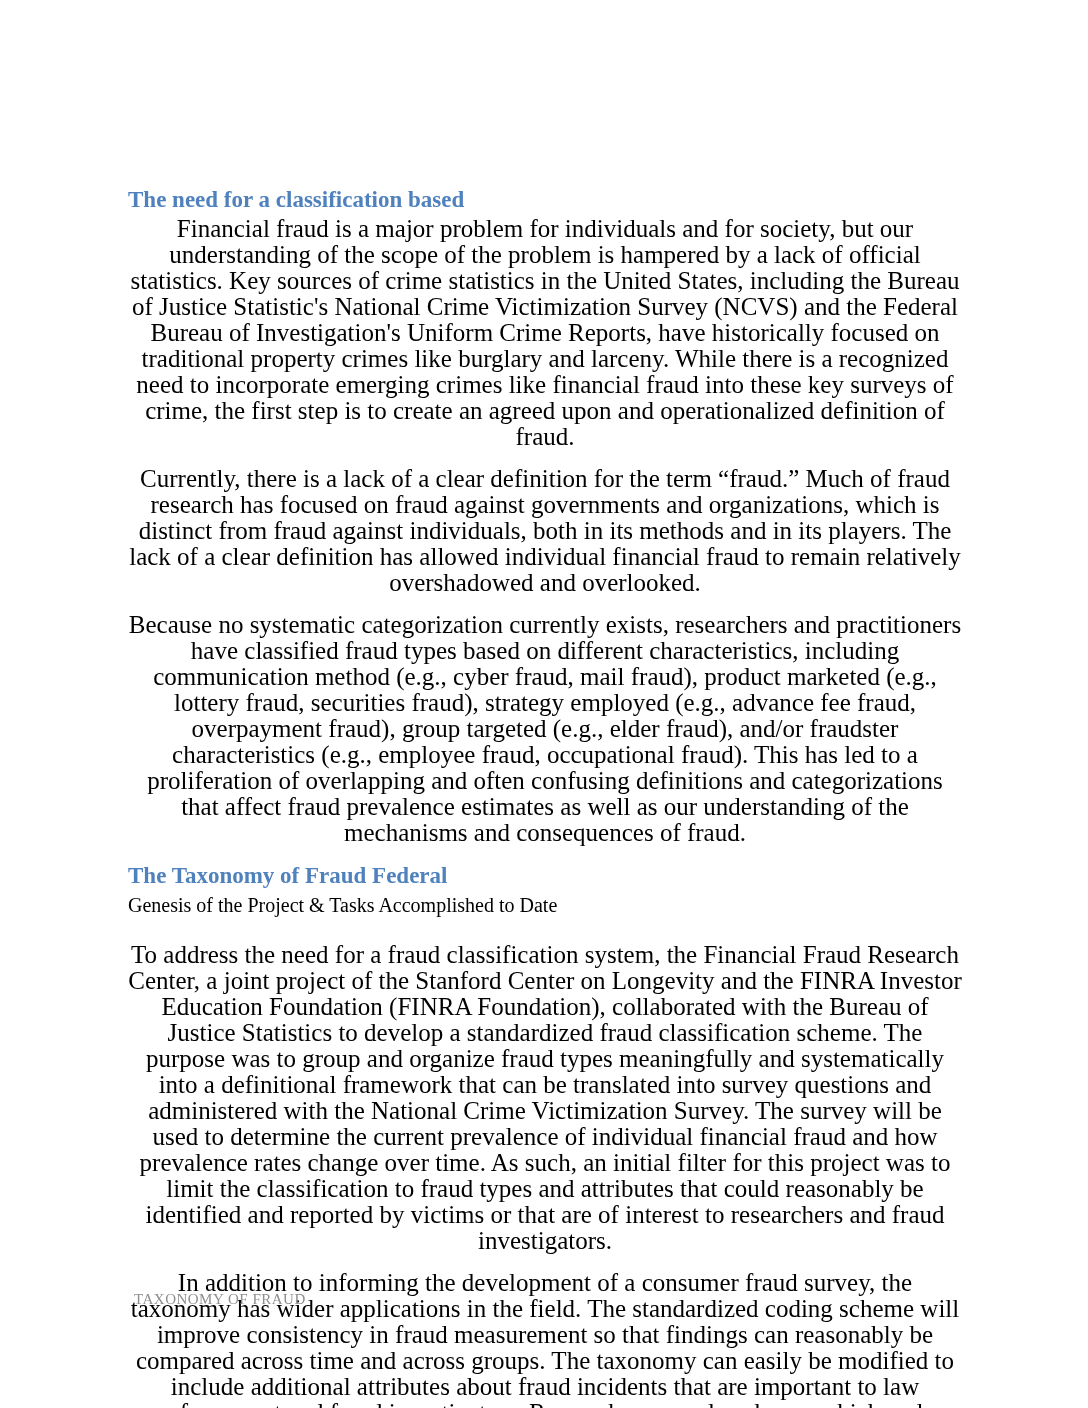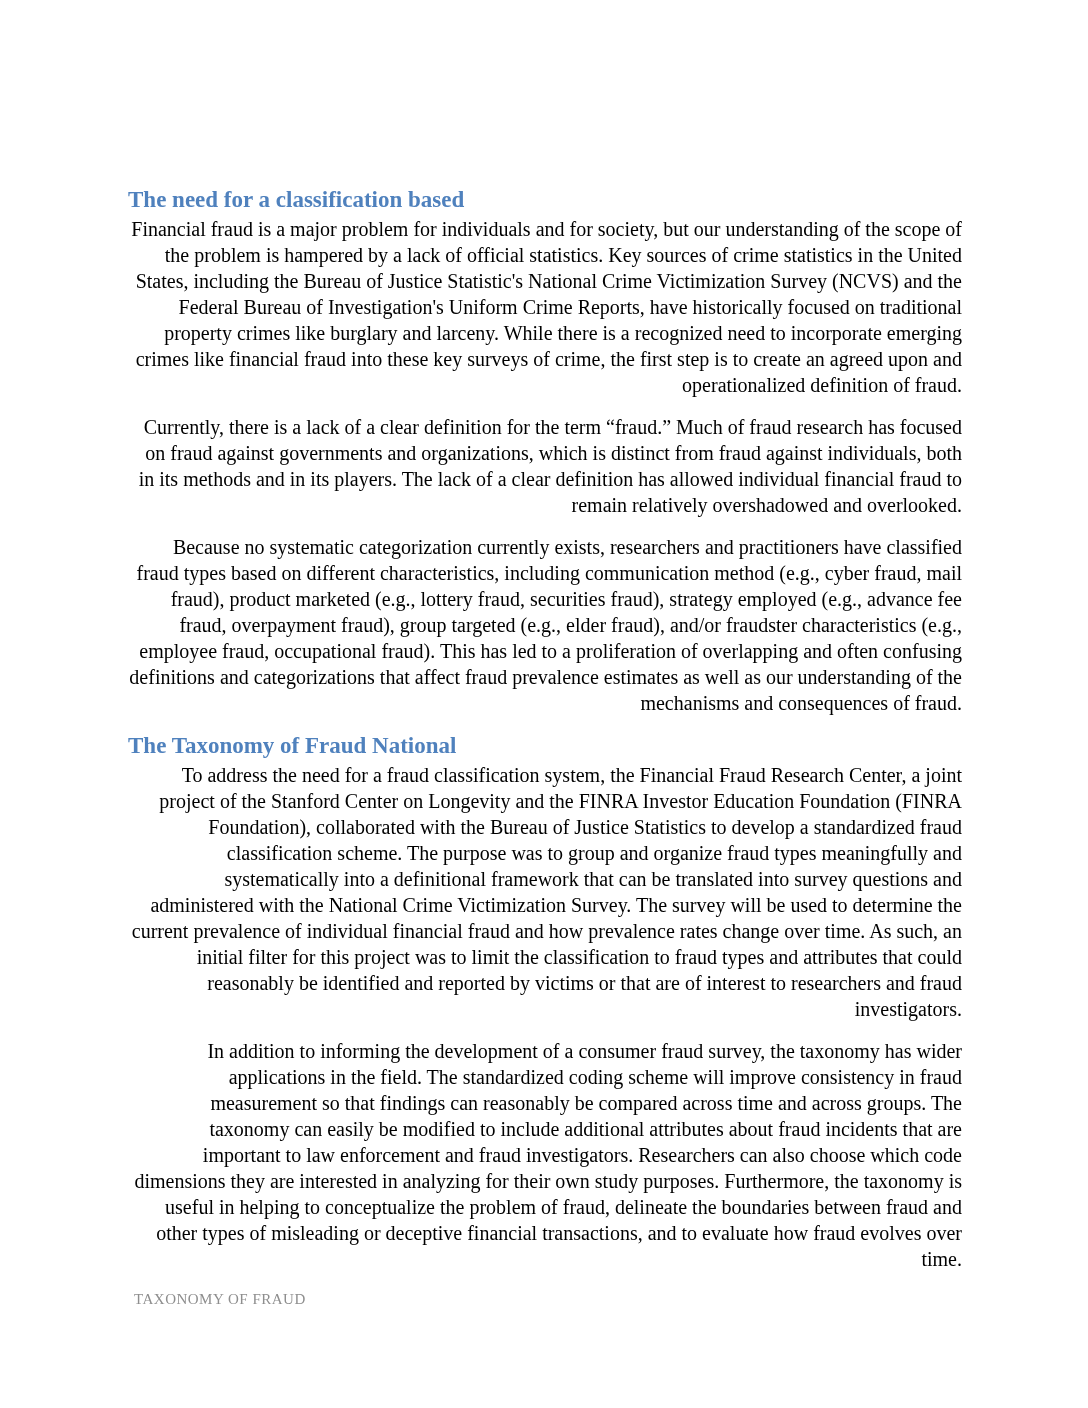--- a/index.html
+++ b/index.html
@@ -27,24 +27,24 @@
     font-size: 23px;
     font-weight: bold;
     color: #4f81bd;
     line-height: 27px;
     margin: 0 0 3px 0;
   }
   .heading.spaced {
     margin-top: 12px;
   }
   .para {
-    font-size: 20px;
+    font-size: 25px;
     line-height: 26px;
     margin: 0 0 16px 0;
-    text-align: right;
+    text-align: center;
   }
   .subtitle {
     font-size: 20px;
     line-height: 26px;
     margin: 0 0 24px 0;
   }
   .footer {
     position: absolute;
     left: 134px;
     top: 1291px;
@@ -61,22 +61,23 @@
   <div class="content">
 
     <h1 class="heading">The need for a classification based</h1>
 
     <p class="para">Financial fraud is a major problem for individuals and for society, but our understanding of the scope of the problem is hampered by a lack of official statistics. Key sources of crime statistics in the United States, including the Bureau of Justice Statistic's National Crime Victimization Survey (NCVS) and the Federal Bureau of Investigation's Uniform Crime Reports, have historically focused on traditional property crimes like burglary and larceny. While there is a recognized need to incorporate emerging crimes like financial fraud into these key surveys of crime, the first step is to create an agreed upon and operationalized definition of fraud.</p>
 
     <p class="para">Currently, there is a lack of a clear definition for the term “fraud.” Much of fraud research has focused on fraud against governments and organizations, which is distinct from fraud against individuals, both in its methods and in its players. The lack of a clear definition has allowed individual financial fraud to remain relatively overshadowed and overlooked.</p>
 
     <p class="para">Because no systematic categorization currently exists, researchers and practitioners have classified fraud types based on different characteristics, including communication method (e.g., cyber fraud, mail fraud), product marketed (e.g., lottery fraud, securities fraud), strategy employed (e.g., advance fee fraud, overpayment fraud), group targeted (e.g., elder fraud), and/or fraudster characteristics (e.g., employee fraud, occupational fraud). This has led to a proliferation of overlapping and often confusing definitions and categorizations that affect fraud prevalence estimates as well as our understanding of the mechanisms and consequences of fraud.</p>
 
-    <h1 class="heading spaced">The Taxonomy of Fraud National</h1>
+    <h1 class="heading spaced">The Taxonomy of Fraud Federal</h1>
 
+    <p class="subtitle">Genesis of the Project &amp; Tasks Accomplished to Date</p>
 
     <p class="para">To address the need for a fraud classification system, the Financial Fraud Research Center, a joint project of the Stanford Center on Longevity and the FINRA Investor Education Foundation (FINRA Foundation), collaborated with the Bureau of Justice Statistics to develop a standardized fraud classification scheme. The purpose was to group and organize fraud types meaningfully and systematically into a definitional framework that can be translated into survey questions and administered with the National Crime Victimization Survey. The survey will be used to determine the current prevalence of individual financial fraud and how prevalence rates change over time. As such, an initial filter for this project was to limit the classification to fraud types and attributes that could reasonably be identified and reported by victims or that are of interest to researchers and fraud investigators.</p>
 
     <p class="para">In addition to informing the development of a consumer fraud survey, the taxonomy has wider applications in the field. The standardized coding scheme will improve consistency in fraud measurement so that findings can reasonably be compared across time and across groups. The taxonomy can easily be modified to include additional attributes about fraud incidents that are important to law enforcement and fraud investigators. Researchers can also choose which code dimensions they are interested in analyzing for their own study purposes. Furthermore, the taxonomy is useful in helping to conceptualize the problem of fraud, delineate the boundaries between fraud and other types of misleading or deceptive financial transactions, and to evaluate how fraud evolves over time.</p>
 
   </div>
 
   <div class="footer">TAXONOMY OF FRAUD</div>
 </div>
 

